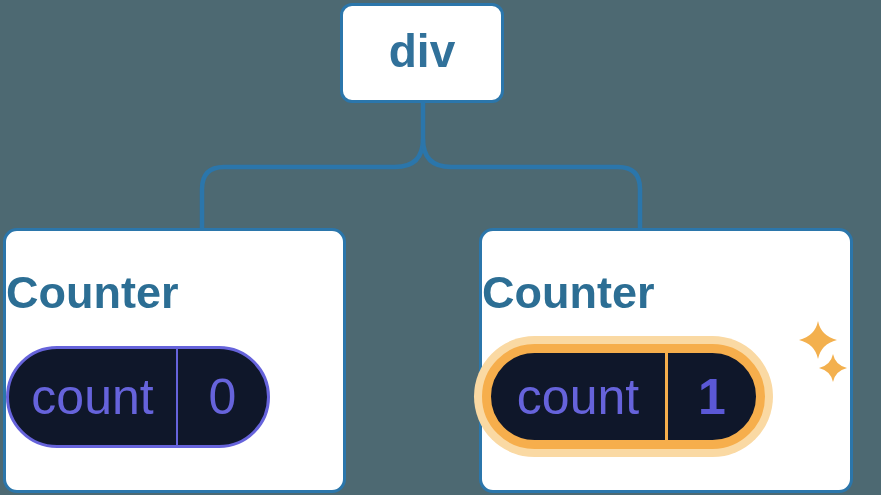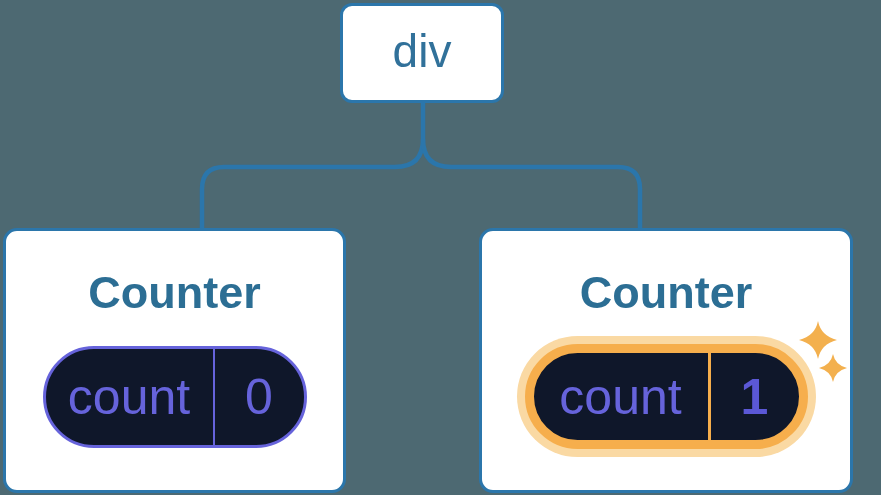--- a/index.html
+++ b/index.html
@@ -32,30 +32,30 @@
     left: 340px; top: 3px;
     width: 164px; height: 100px;
     border-radius: 12px;
     display: flex;
     align-items: center;
     justify-content: center;
   }
   .root-label {
     color: #31719A;
     font-size: 46px;
-    font-weight: 400;
+    font-weight: 700;
     line-height: 1;
     padding-bottom: 4px;
   }
   .counter-node {
     top: 228px;
     height: 265px;
     display: flex;
     flex-direction: column;
-    align-items: center;
+    align-items: flex-start;
   }
   .counter-node.left  { left: 3px;   width: 343px; }
   .counter-node.right { left: 479px; width: 374px; }
   .counter-title {
     margin-top: 36px;
     height: 52px;
     line-height: 52px;
     font-size: 45px;
     font-weight: 600;
     color: #2C6E94;

